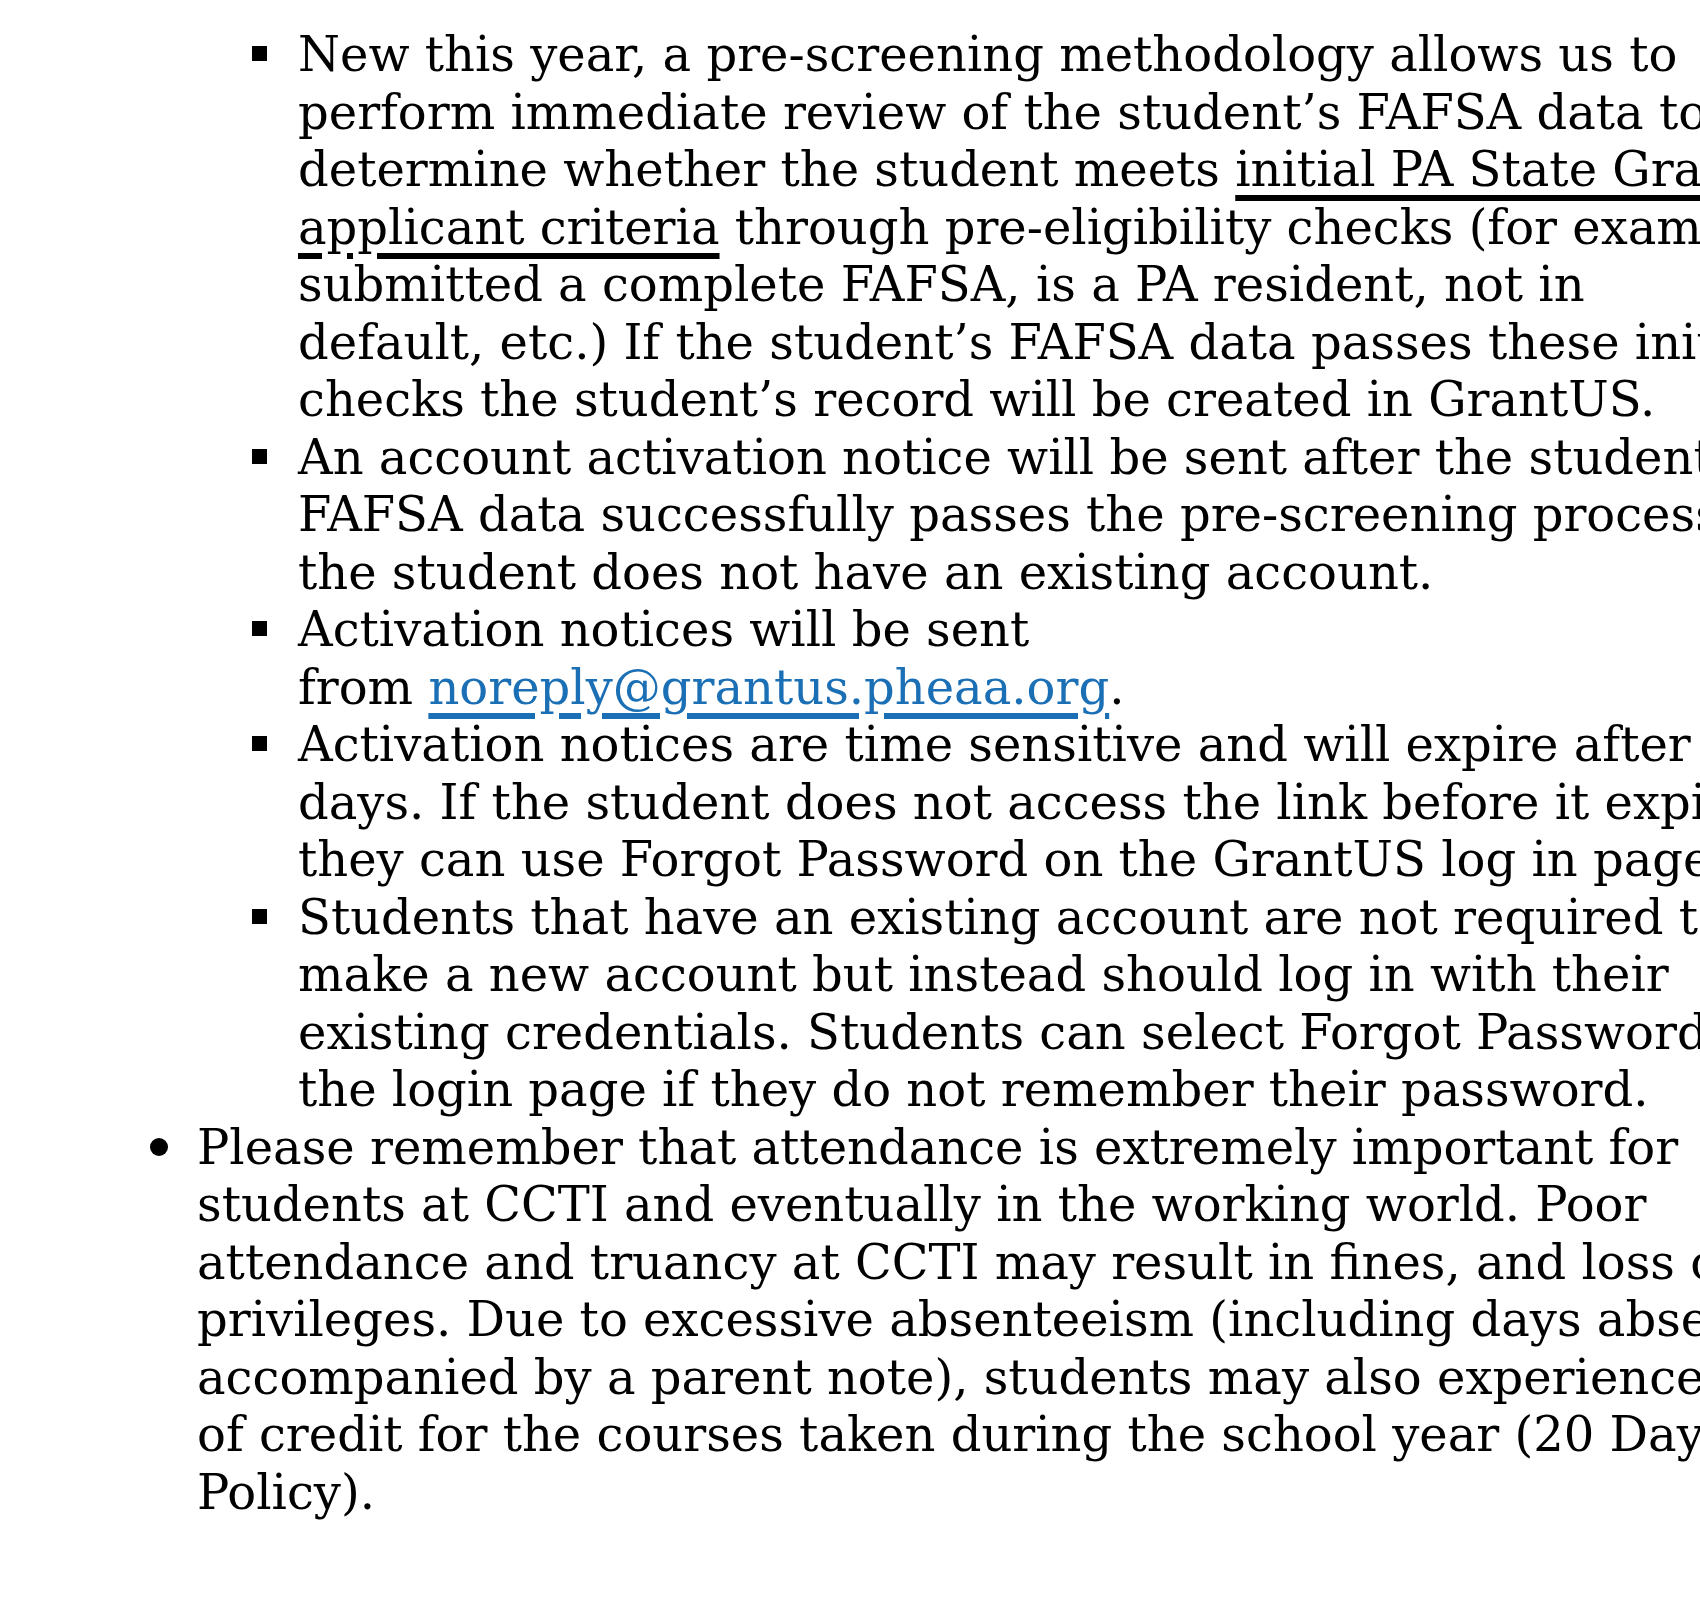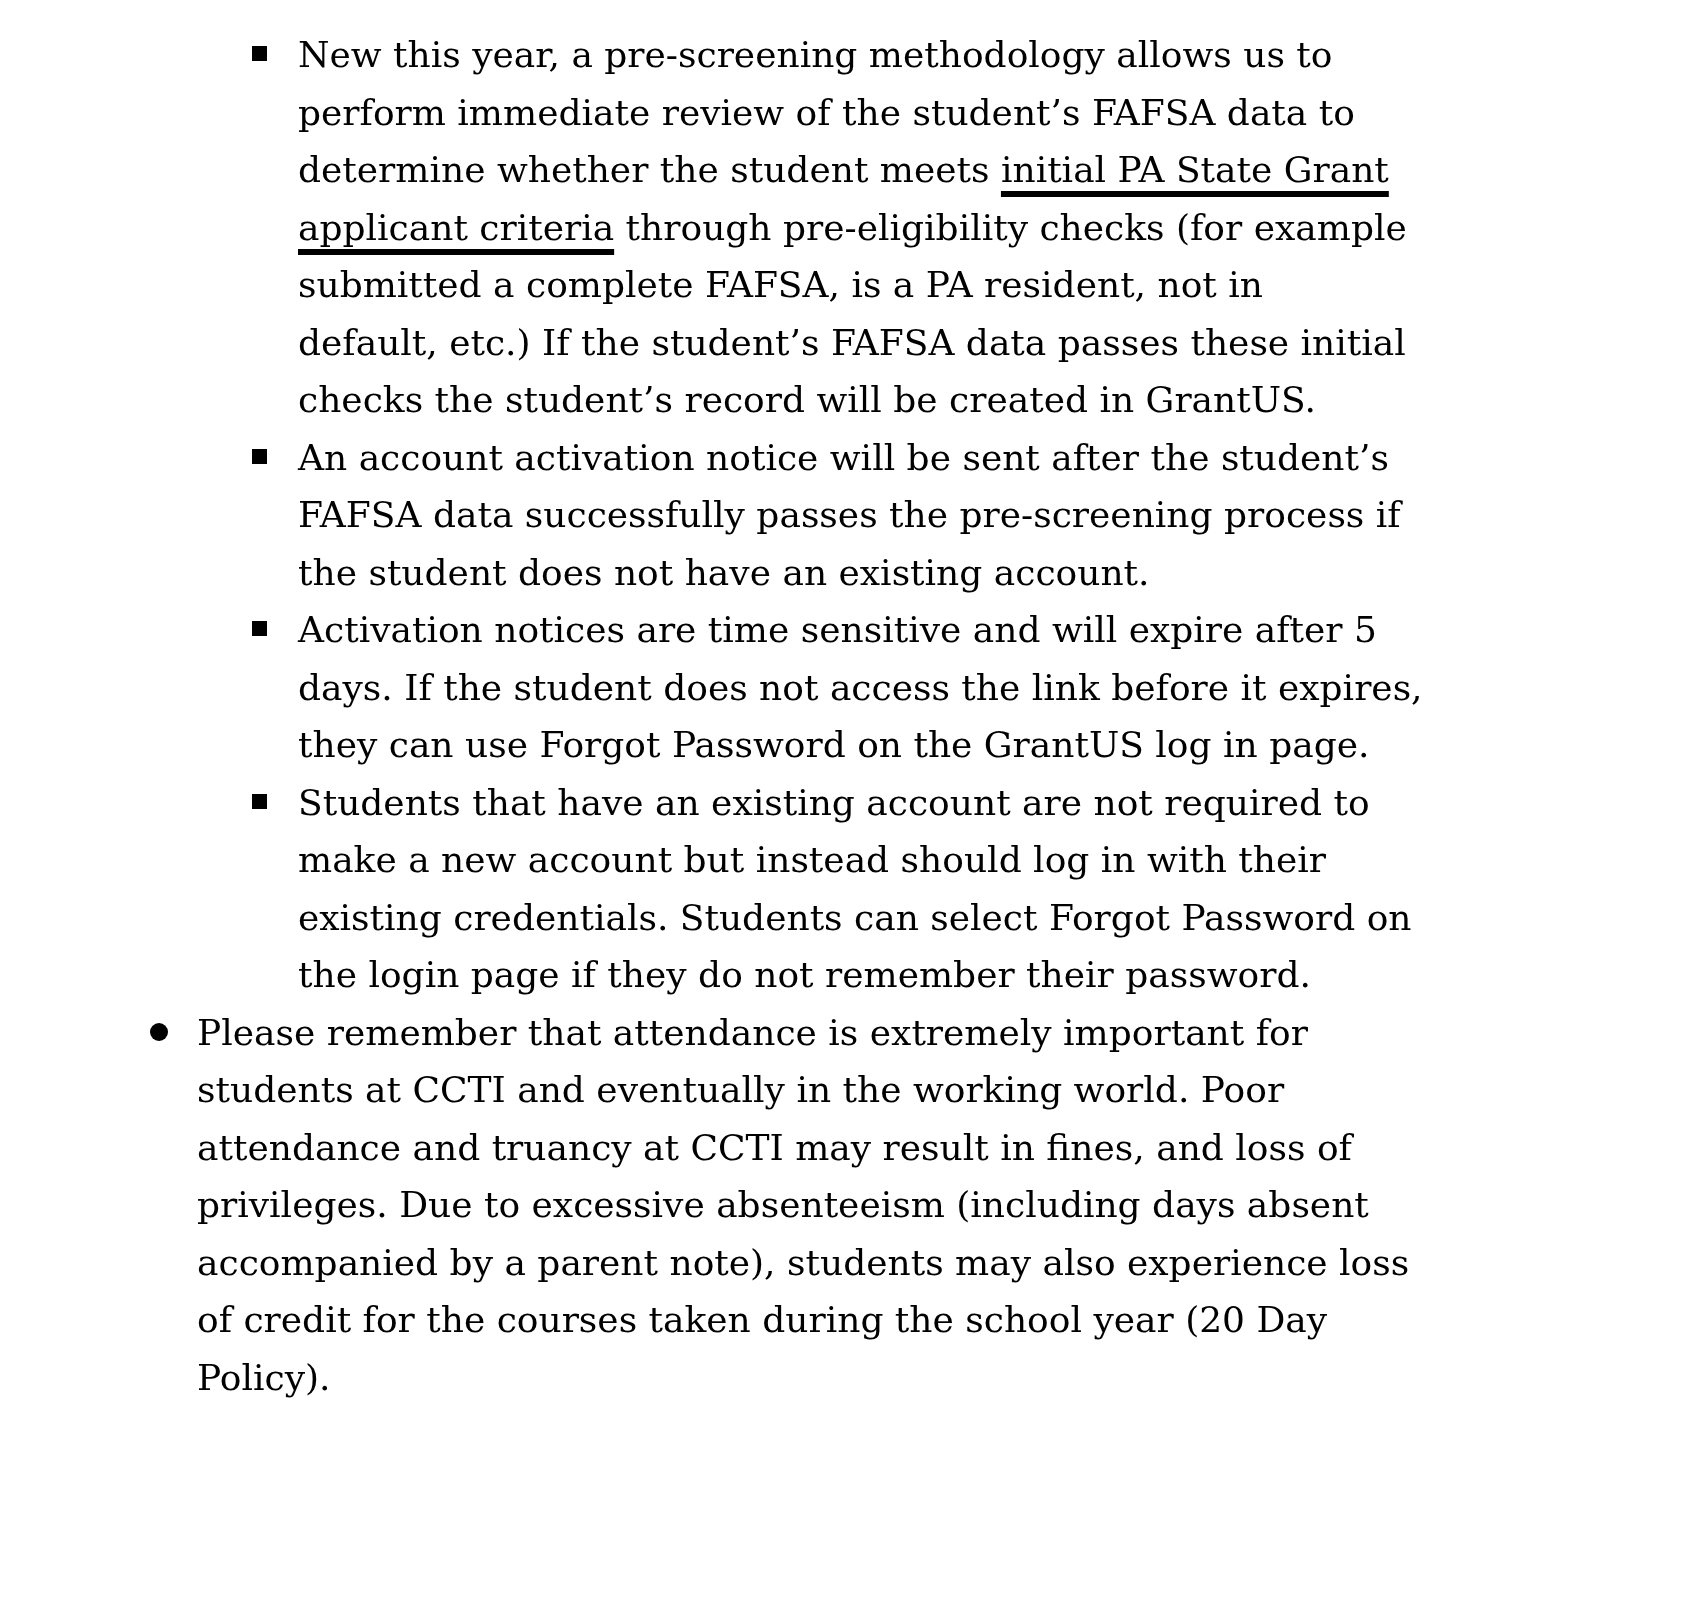--- a/index.html
+++ b/index.html
@@ -14,21 +14,21 @@
     background: #ffffff;
     overflow: hidden;
     font-family: "DejaVu Serif", "Liberation Serif", serif;
     color: #000000;
   }
   .content {
     padding-top: 26px;
   }
   .bullet-item {
     position: relative;
-    font-size: 36px;
+    font-size: 48px;
     line-height: 57.5px;
   }
   .bullet-item.sub {
     padding-left: 298px;
   }
   .bullet-item.main {
     padding-left: 197px;
   }
   .bullet-text {
     white-space: pre;
@@ -84,20 +84,22 @@
 checks the student’s record will be created in GrantUS.</span></span>
         </div>
         <div class="bullet-item sub">
           <span class="marker square"></span>
           <span class="bullet-text"><span>An account activation notice will be sent after the student’s
 FAFSA data successfully passes the pre-screening process if
 the student does not have an existing account.</span></span>
         </div>
         <div class="bullet-item sub">
           <span class="marker square"></span>
+          <span class="bullet-text"><span>Activation notices will be sent
+from </span><span class="seg-link">noreply@grantus.pheaa.org</span><span>.</span></span>
         </div>
         <div class="bullet-item sub">
           <span class="marker square"></span>
           <span class="bullet-text"><span>Activation notices are time sensitive and will expire after 5
 days. If the student does not access the link before it expires,
 they can use Forgot Password on the GrantUS log in page.</span></span>
         </div>
         <div class="bullet-item sub">
           <span class="marker square"></span>
           <span class="bullet-text"><span>Students that have an existing account are not required to

